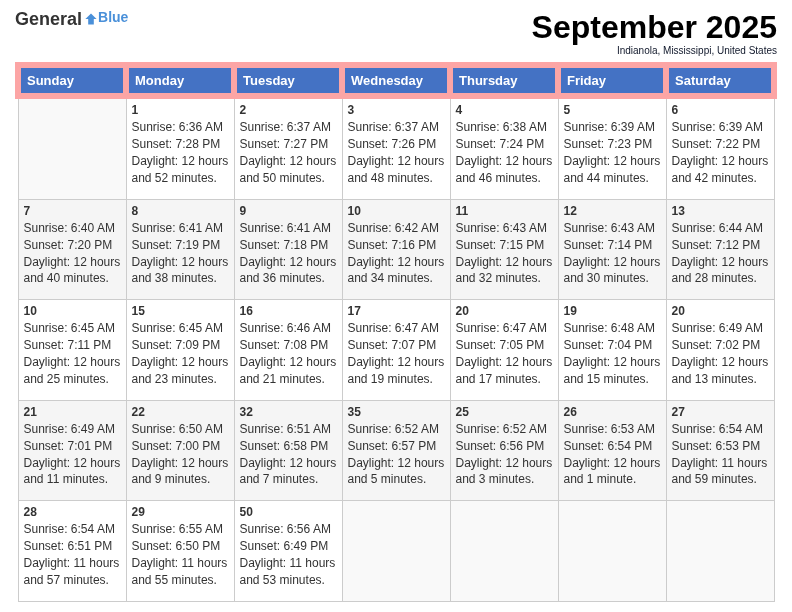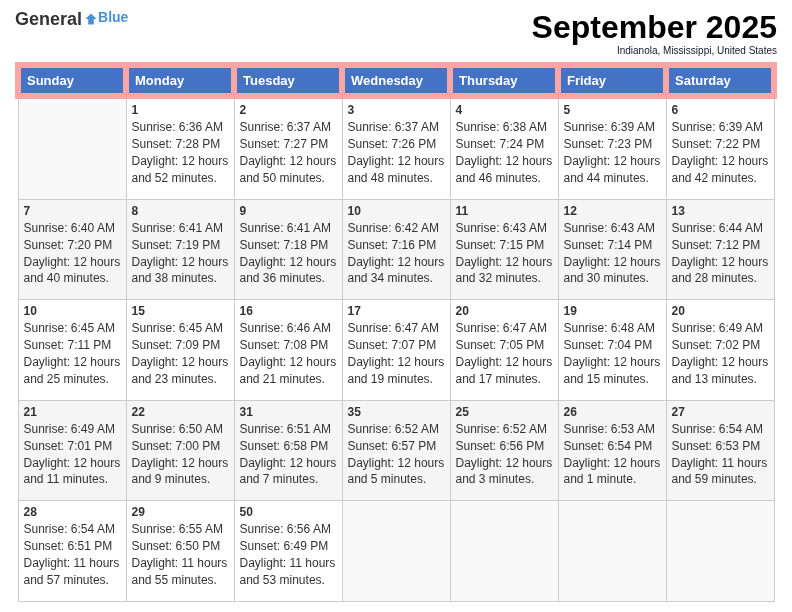--- a/index.html
+++ b/index.html
@@ -225,21 +225,21 @@
         <tr class="alt-row">
           <td>
             <span class="day-number">21</span>
             <div class="day-info">Sunrise: 6:49 AM<br>Sunset: 7:01 PM<br>Daylight: 12 hours<br>and 11 minutes.</div>
           </td>
           <td>
             <span class="day-number">22</span>
             <div class="day-info">Sunrise: 6:50 AM<br>Sunset: 7:00 PM<br>Daylight: 12 hours<br>and 9 minutes.</div>
           </td>
           <td>
-            <span class="day-number">31</span>
+            <span class="day-number">32</span>
             <div class="day-info">Sunrise: 6:51 AM<br>Sunset: 6:58 PM<br>Daylight: 12 hours<br>and 7 minutes.</div>
           </td>
           <td>
             <span class="day-number">35</span>
             <div class="day-info">Sunrise: 6:52 AM<br>Sunset: 6:57 PM<br>Daylight: 12 hours<br>and 5 minutes.</div>
           </td>
           <td>
             <span class="day-number">25</span>
             <div class="day-info">Sunrise: 6:52 AM<br>Sunset: 6:56 PM<br>Daylight: 12 hours<br>and 3 minutes.</div>
           </td>

